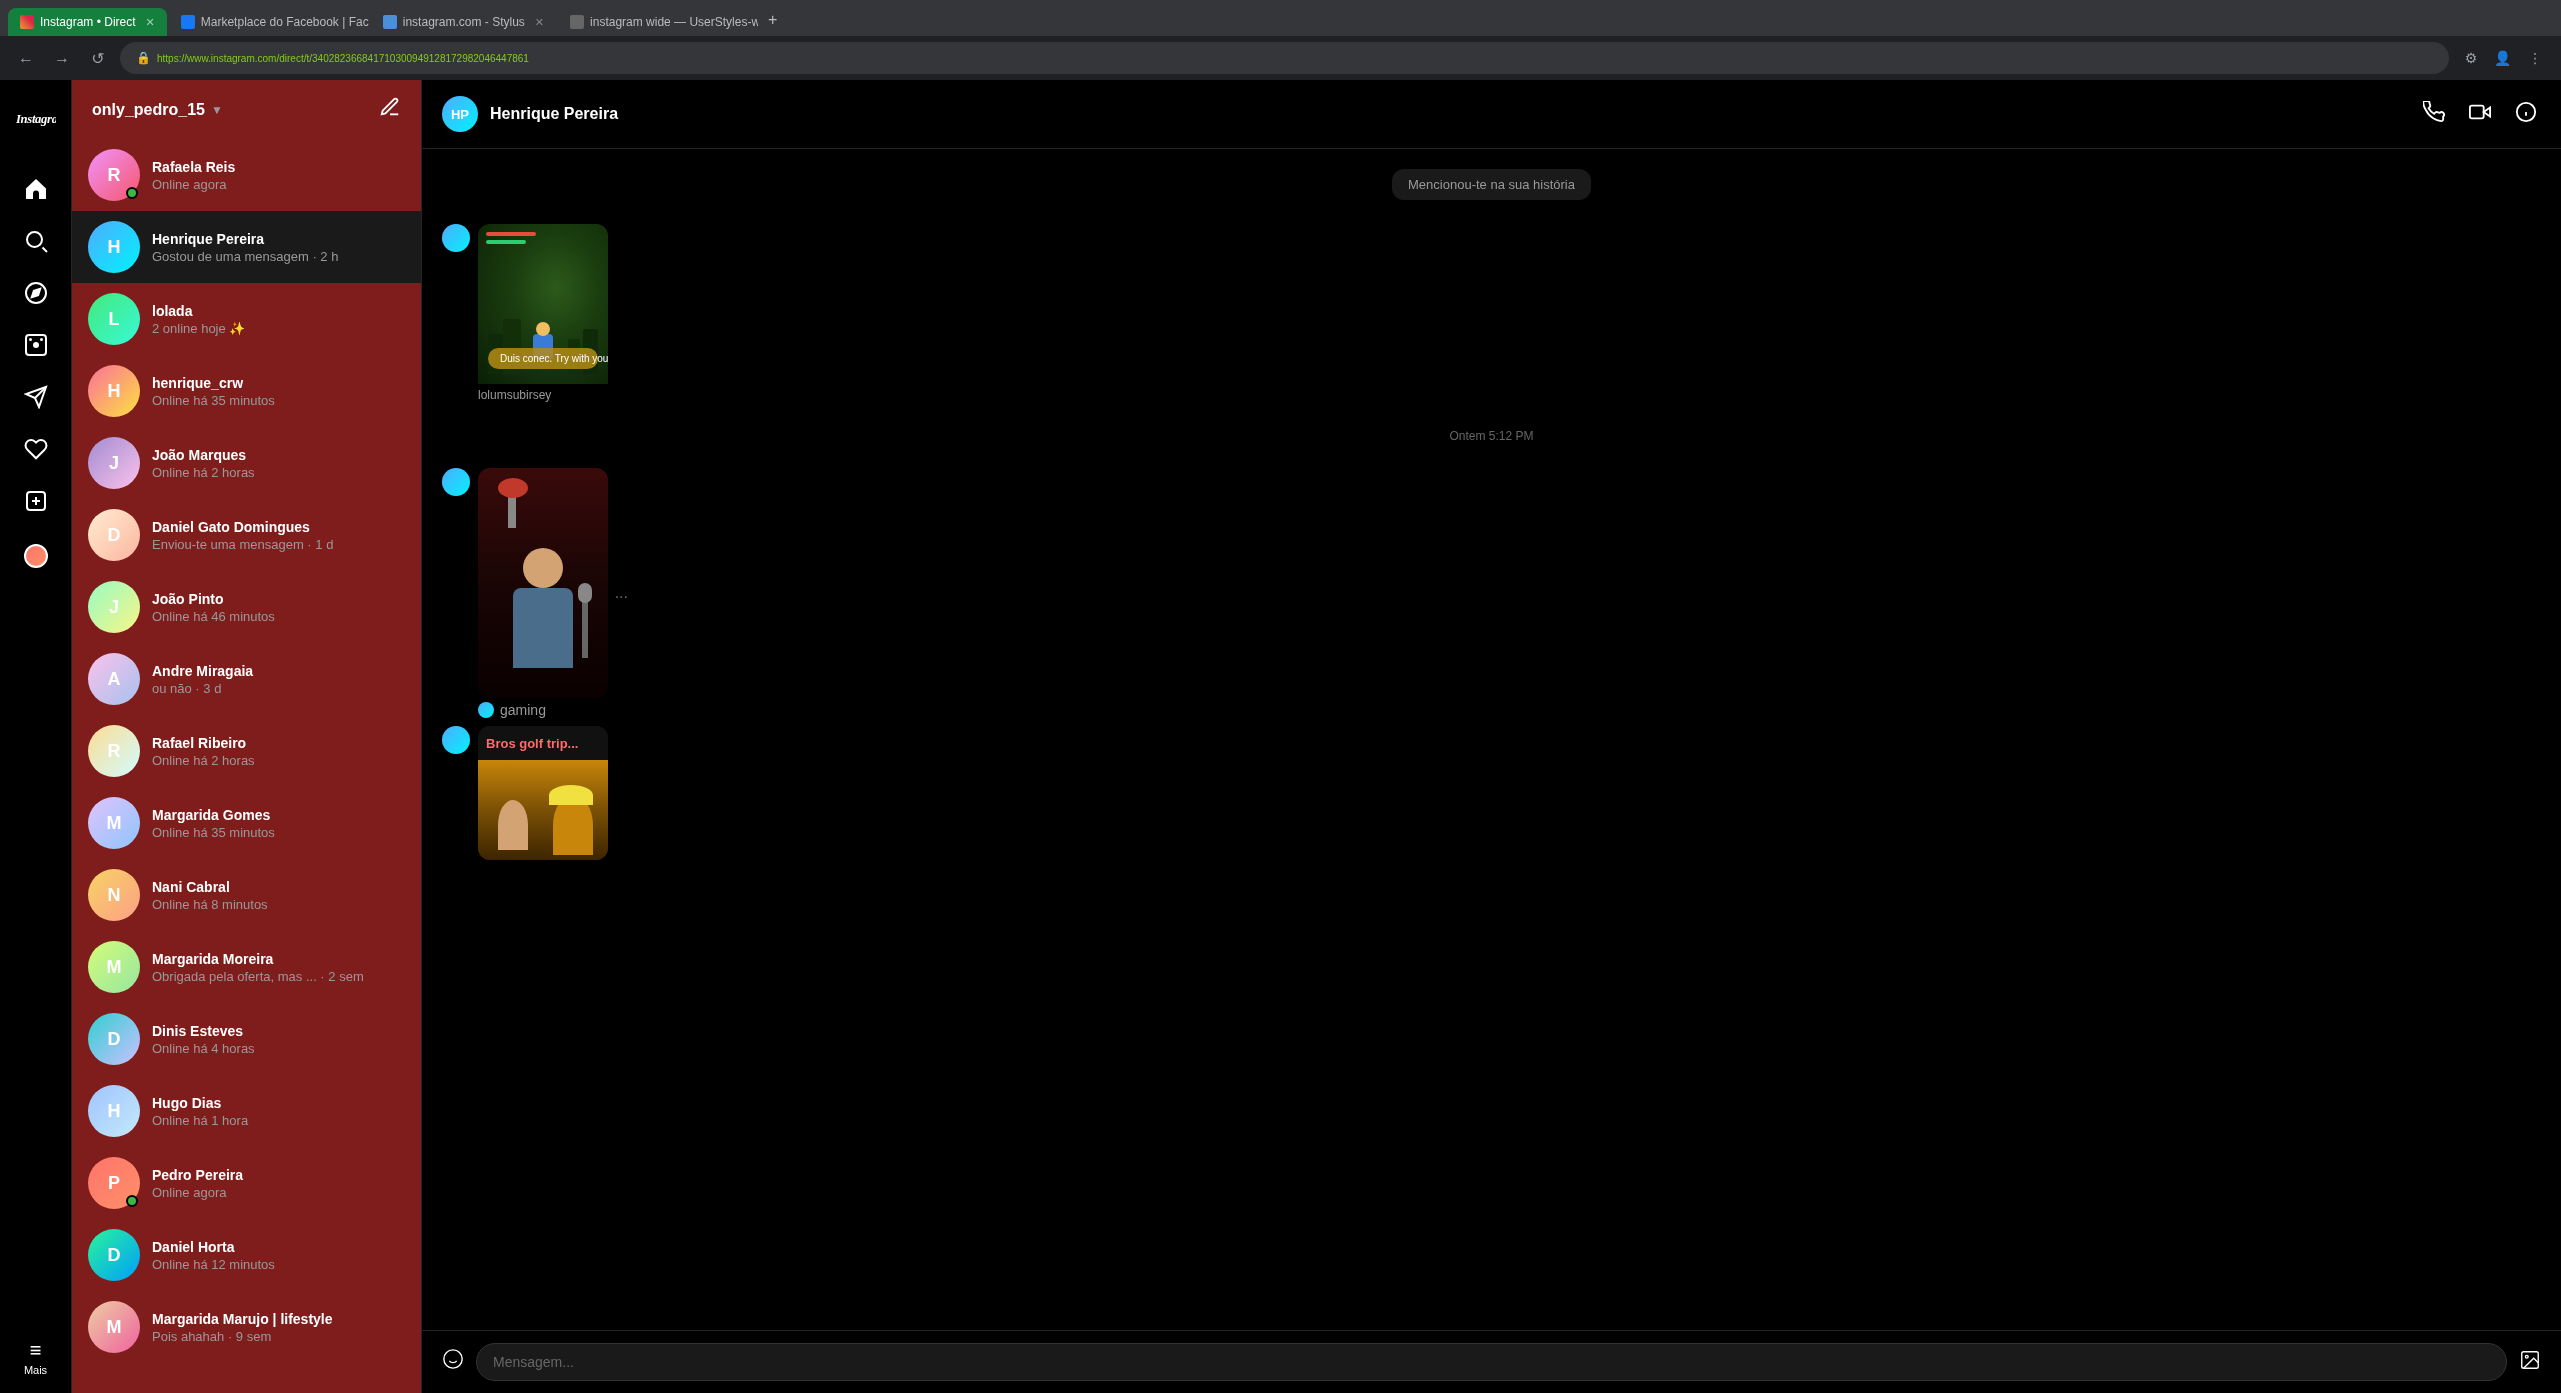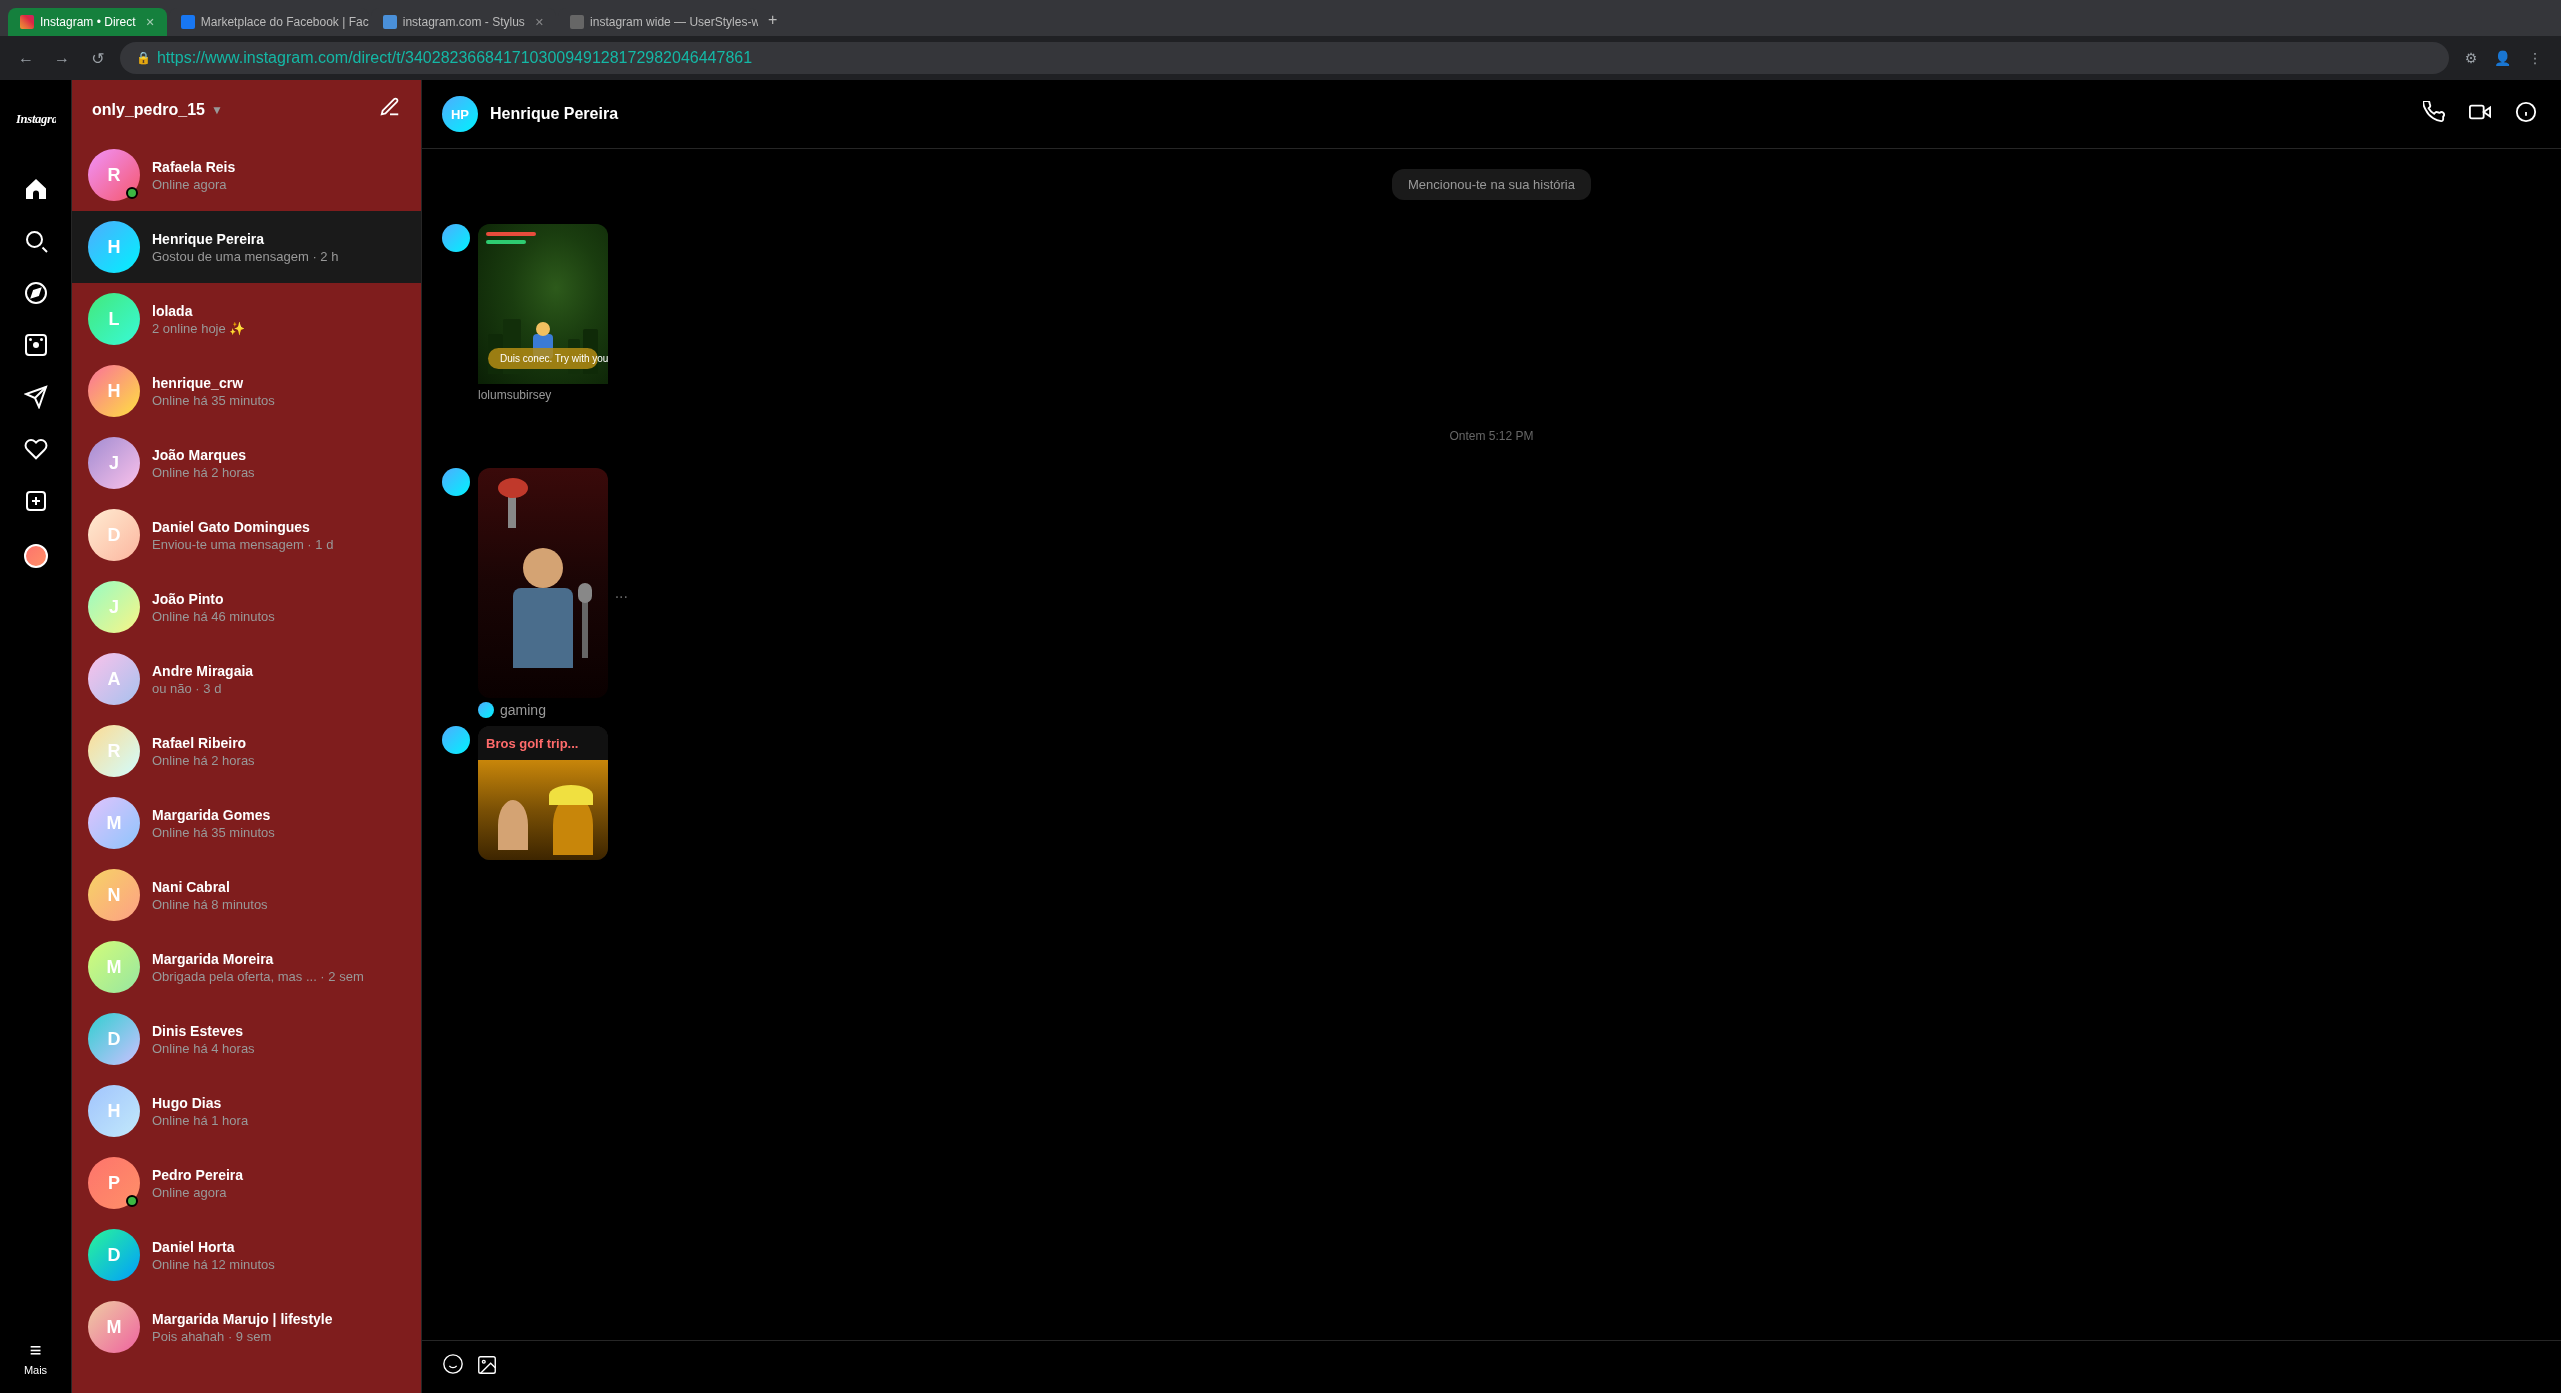--- a/index.html
+++ b/index.html
@@ -15,21 +15,21 @@
     .tab-favicon.fb { background: #1877f2; }
     .tab-favicon.stylus { background: #4a90d9; }
     .tab-favicon.userstyles { background: #666; }
     .tab-close { margin-left: 4px; opacity: 0.6; font-size: 11px; }
     .tab-new { background: none; border: none; color: #bbb; padding: 2px 8px; cursor: pointer; font-size: 16px; line-height: 28px; }
 
     .address-bar { display: flex; align-items: center; gap: 8px; padding: 4px 12px; height: 44px; background: #202124; }
     .nav-btn { background: none; border: none; color: #9aa0a6; cursor: pointer; padding: 4px; border-radius: 50%; font-size: 16px; width: 28px; height: 28px; display: flex; align-items: center; justify-content: center; }
     .url-box { flex: 1; background: #35363a; border-radius: 20px; padding: 4px 16px; font-size: 13px; color: #e8eaed; display: flex; align-items: center; gap: 6px; height: 32px; }
     .url-lock { color: #9aa0a6; font-size: 12px; }
-    .url-text { color: #14b8a6; font-size: 16px; }
+    .url-text { color: #84cc16; font-size: 10px; }
     .browser-actions { display: flex; gap: 4px; }
     .br-btn { background: none; border: none; color: #9aa0a6; cursor: pointer; width: 28px; height: 28px; display: flex; align-items: center; justify-content: center; border-radius: 50%; font-size: 14px; }
 
     
     .app { display: flex; flex: 1; overflow: hidden; }
 
     
     .left-nav { width: 72px; background: #000; border-right: 1px solid #262626; display: flex; flex-direction: column; align-items: center; padding: 12px 0; gap: 4px; flex-shrink: 0; }
     .ig-logo { padding: 12px 0 24px; font-size: 22px; font-style: italic; font-weight: 700; color: #fff; letter-spacing: -1px; cursor: pointer; }
     .nav-item { display: flex; flex-direction: column; align-items: center; justify-content: center; width: 48px; height: 48px; border-radius: 12px; cursor: pointer; gap: 2px; }
@@ -568,20 +568,21 @@
 
     <div class="message-input-area">
       <button class="emoji-btn">
         <svg width="22" height="22" viewBox="0 0 24 24" fill="none" stroke="white" stroke-width="1.5">
             <circle cx="12" cy="12" r="10"></circle>
             <path d="M8 14s1.5 2 4 2 4-2 4-2"></path>
             <line x1="9" y1="9" x2="9.01" y2="9"></line>
             <line x1="15" y1="9" x2="15.01" y2="9"></line>
           </svg>
       </button>
+      <input class="msg-input" type="text" placeholder="Mensagem..." style="">
       <button class="media-btn">
         <svg width="22" height="22" viewBox="0 0 24 24" fill="none" stroke="white" stroke-width="1.5">
             <rect x="3" y="3" width="18" height="18" rx="2"></rect>
             <circle cx="8.5" cy="8.5" r="1.5"></circle>
             <polyline points="21 15 16 10 5 21"></polyline>
           </svg>
       </button>
     </div>
   </div>
 </div>

